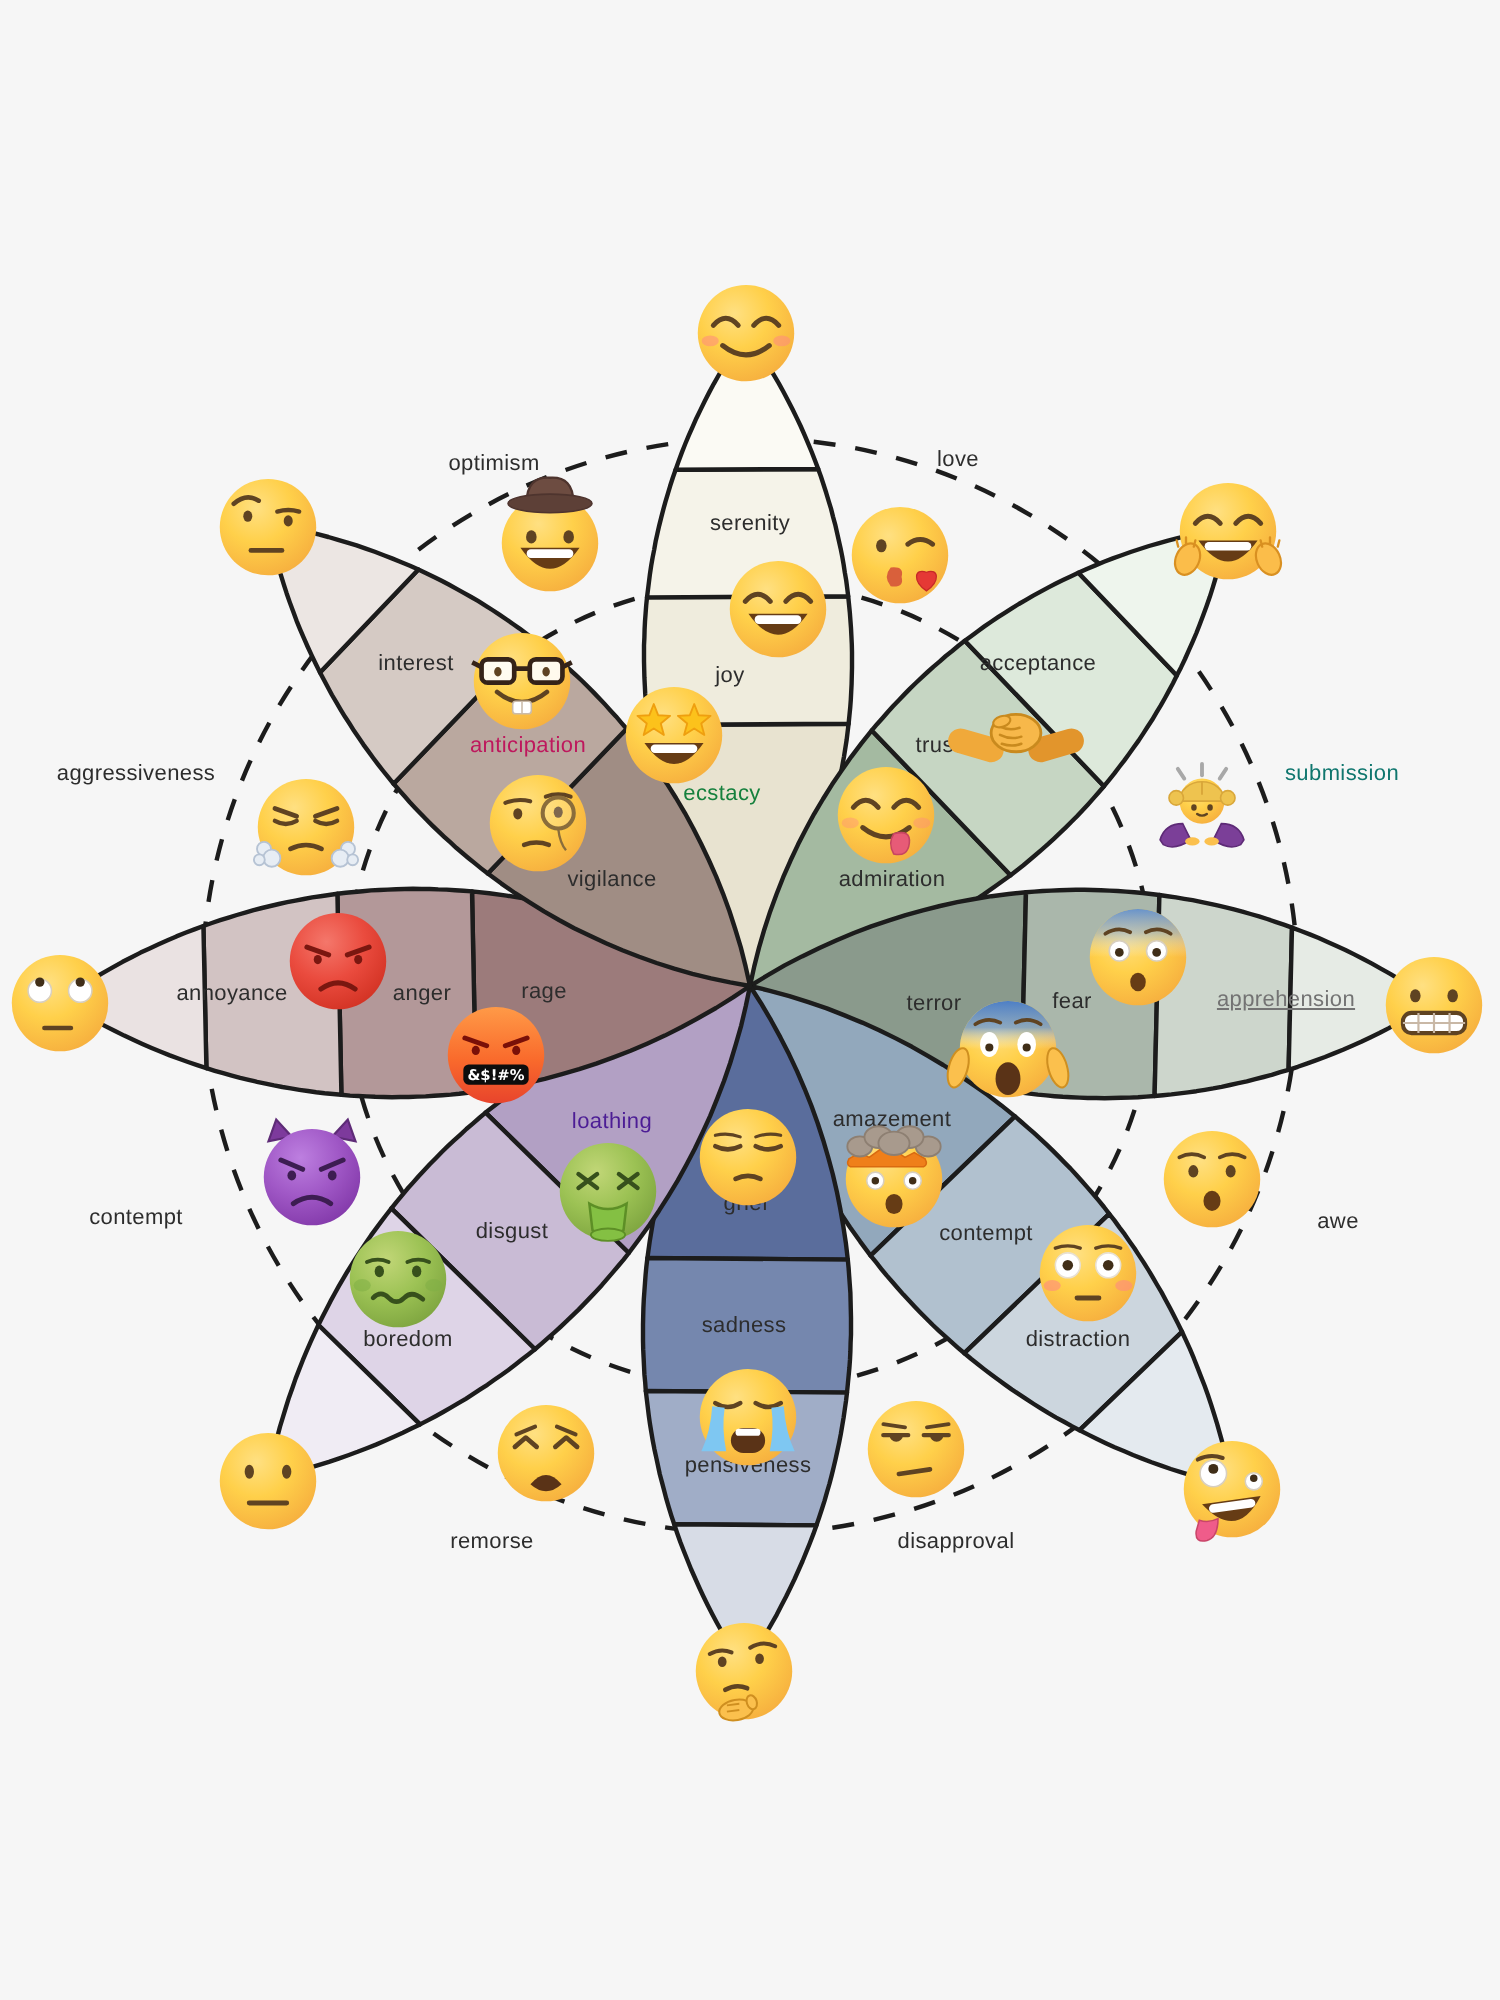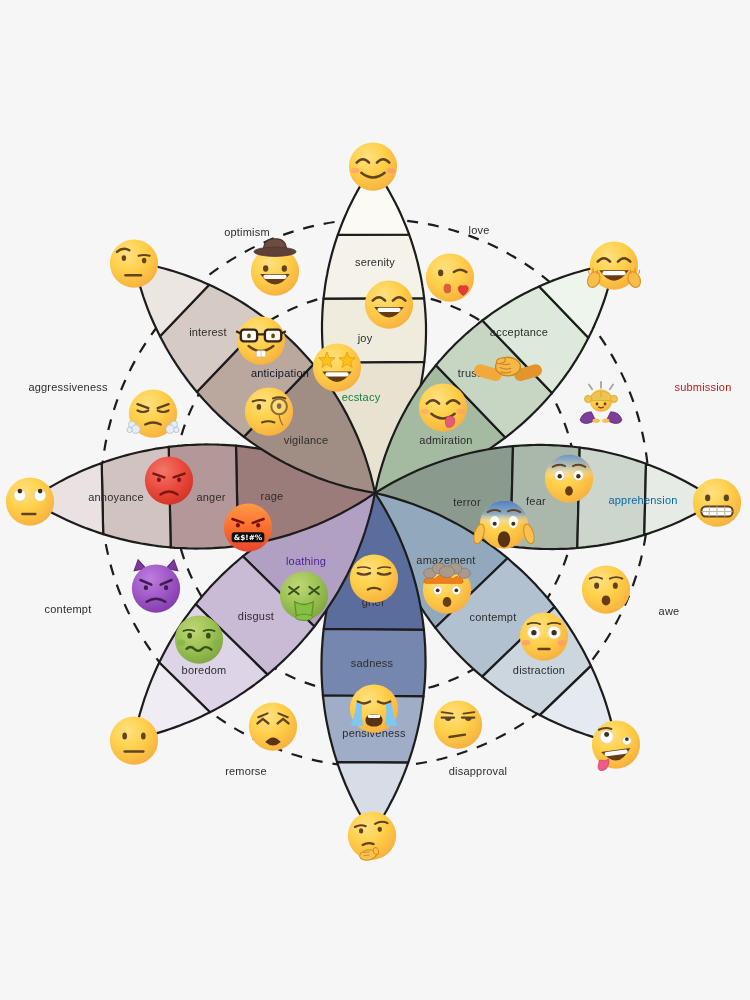--- a/index.html
+++ b/index.html
@@ -96,39 +96,39 @@
     </svg>
   <div class="layer" id="labels-layer">
       <div class="label" style="left: 361px; top: 397px; color: #15803d;">ecstacy</div>
       <div class="label" style="left: 365px; top: 338px; color: rgb(45, 45, 45);">joy</div>
       <div class="label" style="left: 375px; top: 262px; color: rgb(45, 45, 45);">serenity</div>
       <div class="label" style="left: 446px; top: 440px; color: rgb(45, 45, 45);">admiration</div>
       <div class="label" style="left: 469px; top: 373px; color: rgb(45, 45, 45);">trust</div>
       <div class="label" style="left: 519px; top: 332px; color: rgb(45, 45, 45);">acceptance</div>
       <div class="label" style="left: 467px; top: 502px; color: rgb(45, 45, 45);">terror</div>
       <div class="label" style="left: 536px; top: 501px; color: rgb(45, 45, 45);">fear</div>
-      <div class="label" style="left: 643px; top: 500px; color: #0369a1;">apprehension</div>
+      <div class="label" style="left: 643px; top: 500px; color: #737373; text-decoration: underline;">apprehension</div>
       <div class="label" style="left: 446px; top: 560px; color: rgb(45, 45, 45);">amazement</div>
       <div class="label" style="left: 493px; top: 617px; color: rgb(45, 45, 45);">contempt</div>
       <div class="label" style="left: 539px; top: 670px; color: rgb(45, 45, 45);">distraction</div>
       <div class="label" style="left: 373px; top: 602px; color: rgb(45, 45, 45);">grief</div>
       <div class="label" style="left: 372px; top: 663px; color: rgb(45, 45, 45);">sadness</div>
       <div class="label" style="left: 374px; top: 733px; color: rgb(45, 45, 45);">pensiveness</div>
       <div class="label" style="left: 306px; top: 561px; color: #4c1d95;">loathing</div>
       <div class="label" style="left: 256px; top: 616px; color: rgb(45, 45, 45);">disgust</div>
       <div class="label" style="left: 204px; top: 670px; color: rgb(45, 45, 45);">boredom</div>
       <div class="label" style="left: 272px; top: 496px; color: rgb(45, 45, 45);">rage</div>
       <div class="label" style="left: 211px; top: 497px; color: rgb(45, 45, 45);">anger</div>
       <div class="label" style="left: 116px; top: 497px; color: rgb(45, 45, 45);">annoyance</div>
       <div class="label" style="left: 306px; top: 440px; color: rgb(45, 45, 45);">vigilance</div>
-      <div class="label" style="left: 280px; top: 373px; color: #0f172a;">anticipation</div>
+      <div class="label" style="left: 264px; top: 373px; color: #be185d;">anticipation</div>
       <div class="label" style="left: 208px; top: 332px; color: rgb(45, 45, 45);">interest</div>
       <div class="label" style="left: 247px; top: 232px; color: rgb(45, 45, 45);">optimism</div>
       <div class="label" style="left: 479px; top: 230px; color: rgb(45, 45, 45);">love</div>
-      <div class="label" style="left: 671px; top: 387px; color: #b91c1c; margin-left: 32px;">submission</div>
+      <div class="label" style="left: 671px; top: 387px; color: #0f766e;">submission</div>
       <div class="label" style="left: 669px; top: 611px; color: rgb(45, 45, 45);">awe</div>
       <div class="label" style="left: 478px; top: 771px; color: rgb(45, 45, 45);">disapproval</div>
       <div class="label" style="left: 246px; top: 771px; color: rgb(45, 45, 45);">remorse</div>
       <div class="label" style="left: 68px; top: 609px; color: rgb(45, 45, 45);">contempt</div>
       <div class="label" style="left: 68px; top: 387px; color: rgb(45, 45, 45);">aggressiveness</div>
     </div>
   <div class="layer" id="emoji-layer">
       <div class="emoji" style="left: 337px; top: 366px;">
         <svg width="56" height="56" viewBox="0 0 72 72">
           <circle cx="36" cy="38" r="31" fill="url(#gY)"></circle>

